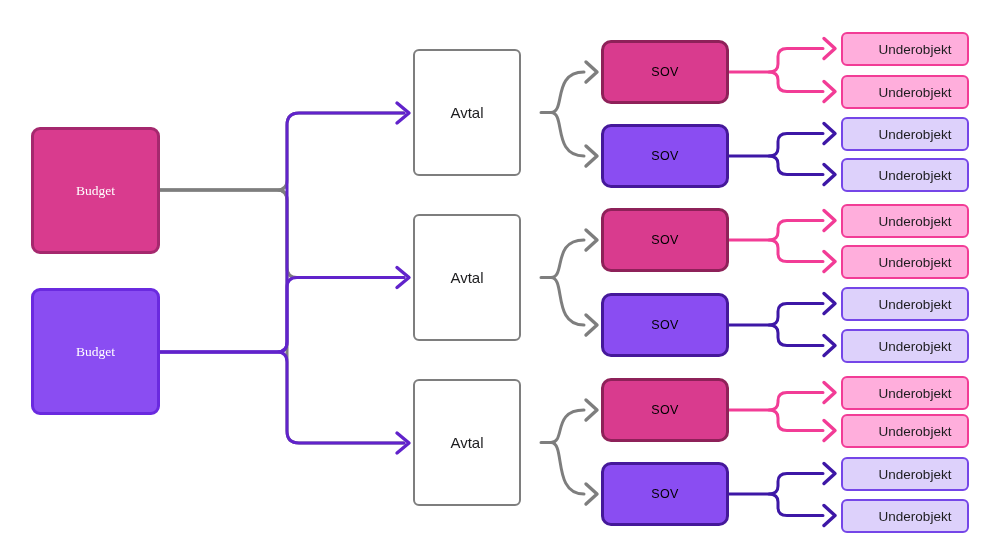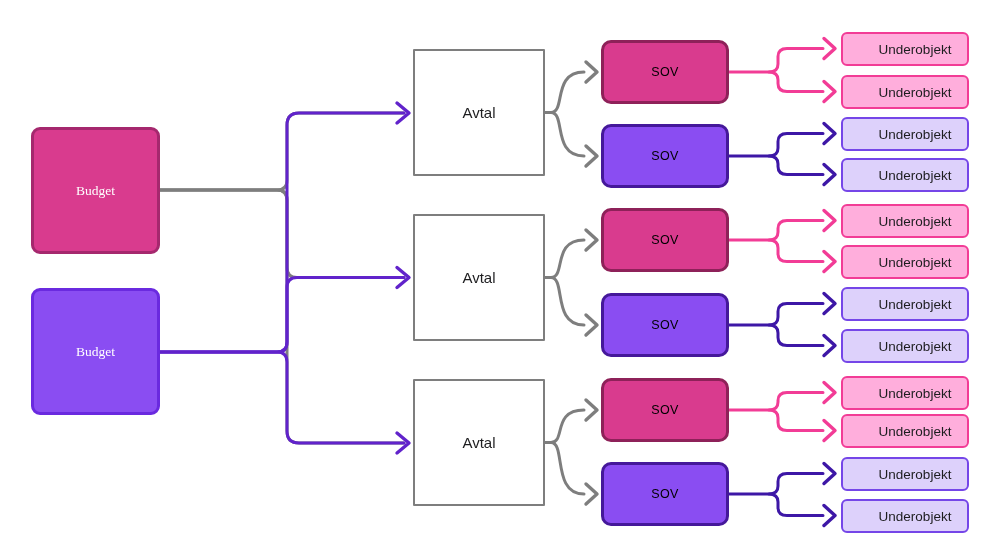--- a/index.html
+++ b/index.html
@@ -25,21 +25,21 @@
   .node{
     position:absolute;display:flex;align-items:center;justify-content:center;
     box-sizing:border-box;text-align:center;
   }
   .budget{
     width:129px;height:127px;border-radius:9px;color:#fff;font-size:13.5px;font-family:Liberation Serif, serif;
   }
   .budget.pink{background:var(--pink-fill);border:3px solid var(--budget-pink-border);}
   .budget.purple{background:var(--purple-fill);border:3px solid var(--budget-purple-border);}
   .avtal{
-    left:413px;width:132px;height:127px;border-radius:1px;background:#fff;
+    left:413px;width:108px;height:127px;border-radius:6px;background:#fff;
     border:2.5px solid var(--gray-line);color:var(--text-dark);font-size:15px;
   }
   .sov{
     left:601px;width:128px;height:64px;border-radius:10px;color:#000000;
     font-size:12.5px;letter-spacing:.4px;
   }
   .sov.pink{background:var(--pink-fill);border:3px solid var(--pink-border);}
   .sov.purple{background:var(--purple-fill);border:3px solid var(--purple-border);}
   .uo{
     left:841px;width:128px;height:34px;border-radius:6px;color:var(--text-dark);

